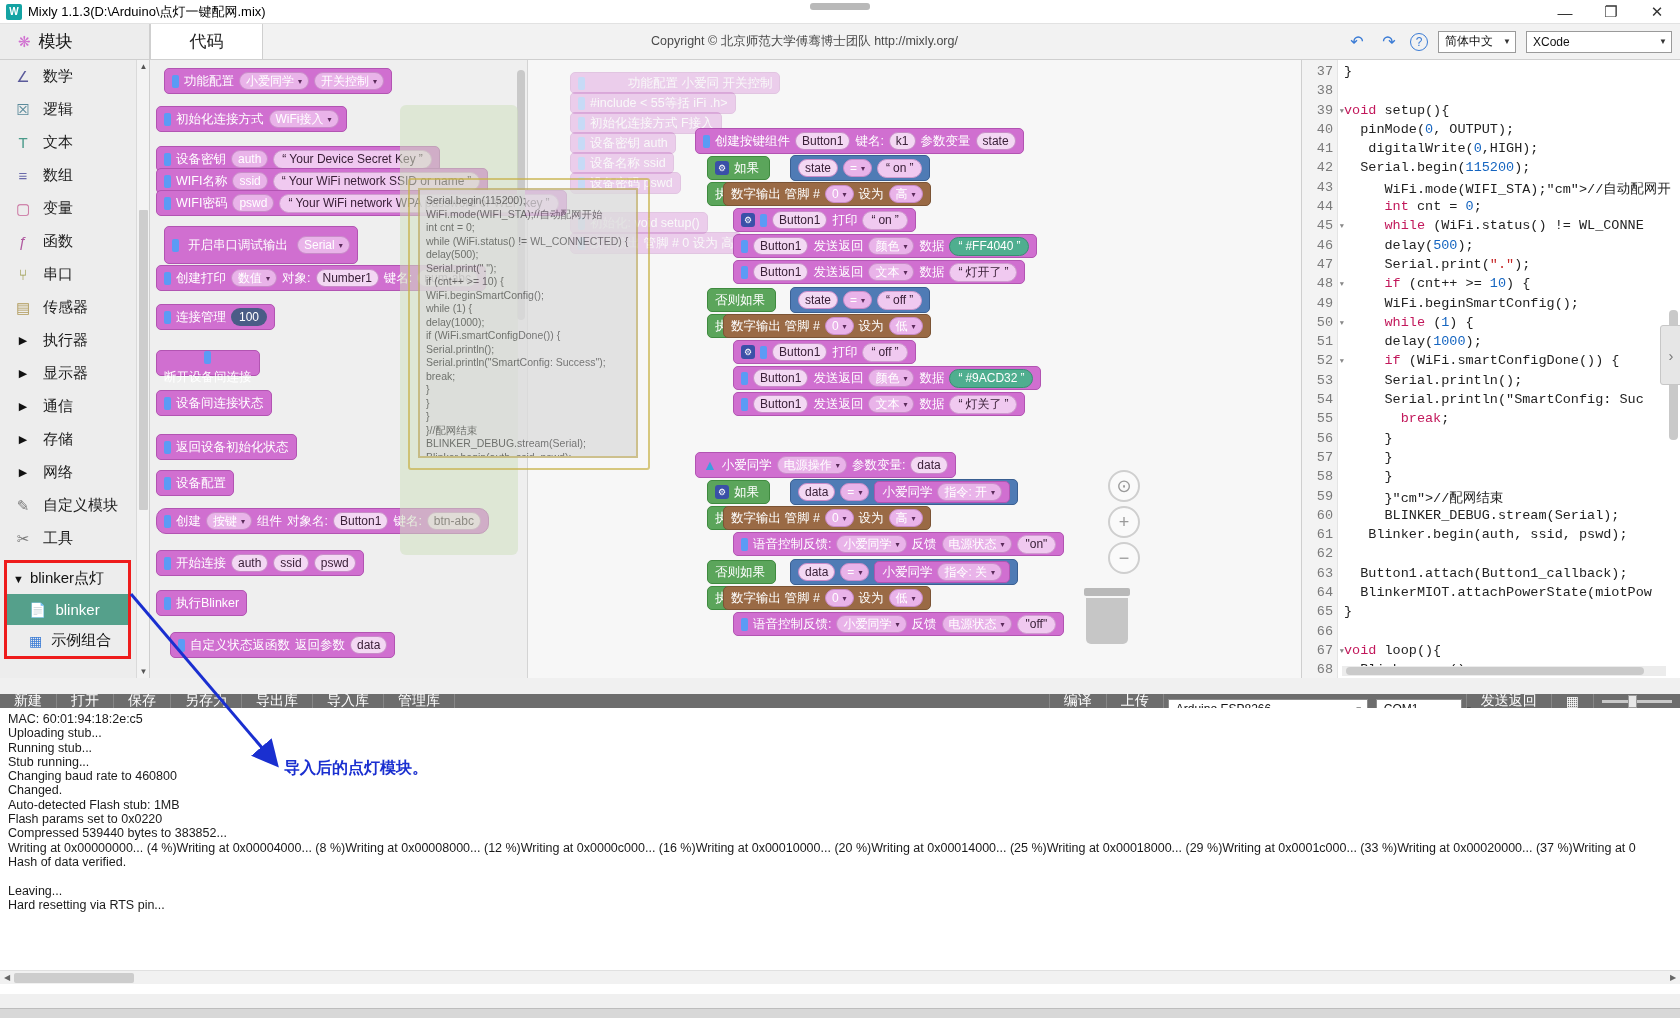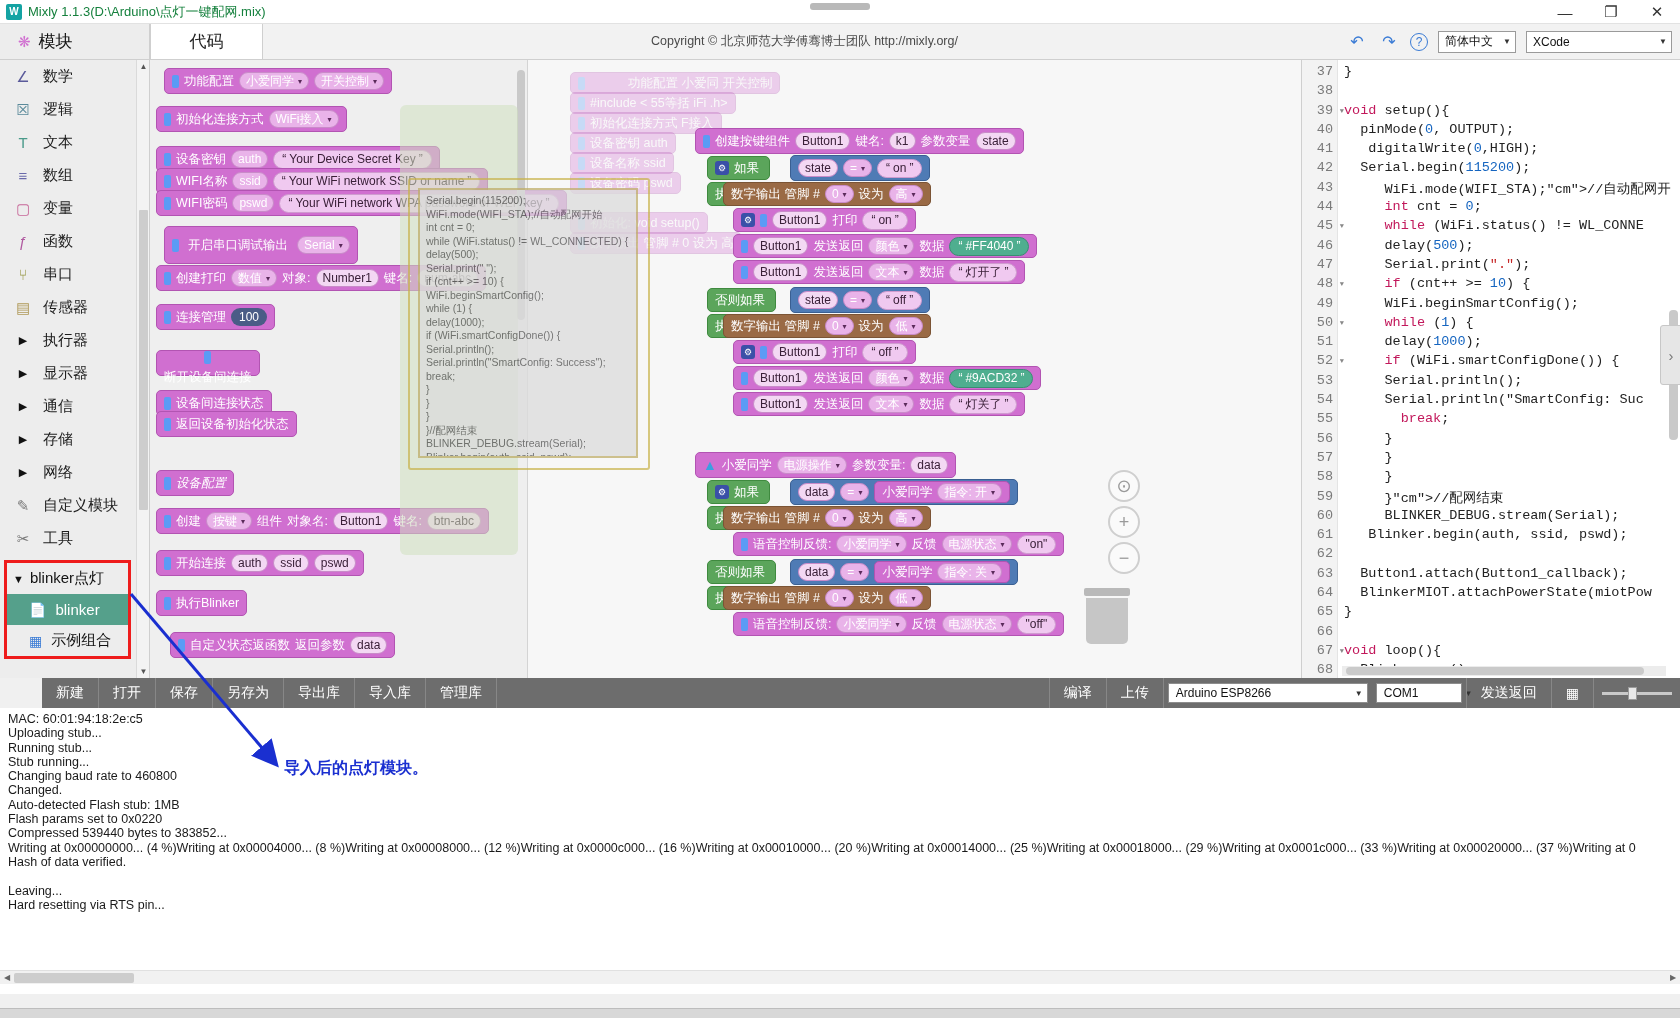--- a/index.html
+++ b/index.html
@@ -14,21 +14,21 @@
   
   #titlebar{
     height:24px; background:#ffffff; border-bottom:1px solid #e2e2e2;
     display:flex; align-items:center; position:relative;
   }
   #titlebar .appicon{
     width:16px;height:16px;margin:0 6px 0 6px;background:#14a3a3;
     border-radius:2px;color:#fff;font-size:10px;line-height:16px;text-align:center;
     font-weight:bold;
   }
-  #titlebar .ttl{ font-size:13px; color:#15803d; }
+  #titlebar .ttl{ font-size:13px; color:#000000; }
   #titlebar .dragstrip{
     position:absolute; left:50%; transform:translateX(-50%); top:3px;
     width:60px;height:7px;background:#b9b9b9;border-radius:3px;
   }
   #winbtns{ position:absolute; right:0; top:0; display:flex; height:24px; }
   #winbtns div{ width:46px;height:24px;display:flex;align-items:center;justify-content:center;
     font-size:15px;color:#333;}
 
   
   #appbar{ height:36px; background:#f2f2f2; border-bottom:1px solid #cfcfcf;
@@ -127,22 +127,22 @@
   #codetxt div{height:19.3px;}
   .kw{color:#c2185b;} .num2{color:#1565c0;} .st{color:#c62828;}
   #codescroll{position:absolute;right:2px;top:250px;width:9px;height:130px;background:#c9c9c9;border-radius:4px;}
   #codehscroll{position:absolute;left:40px;right:14px;bottom:2px;height:10px;background:#ececec;}
   #codehscroll .th{position:absolute;left:4px;width:92%;top:1px;height:8px;background:#cacaca;border-radius:4px;}
   #codeslider{position:absolute;right:-2px;top:265px;width:22px;height:60px;background:#e6e6e6;
     border:1px solid #c7c7c7;border-radius:3px 0 0 3px;color:#777;font-size:15px;
     display:flex;align-items:center;justify-content:center;}
 
   
-  #toolbar{ position:absolute;left:0;right:0;bottom:310px;height:30px;background:#6d6d6d;
-    display:flex;align-items:stretch;color:#fff;font-size:14px;margin-left:42px;}
+  #toolbar{ position:absolute;left:0;right:0;bottom:310px;height:14px;background:#6d6d6d;
+    display:flex;align-items:stretch;color:#fff;font-size:14px;}
   #toolbar .tb{ padding:0 14px;display:flex;align-items:center;justify-content:center;
     border-right:1px solid #878787;}
   #toolbar .spacer{flex:1;border-right:1px solid #878787;}
   #toolbar .selbox{ height:20px;margin:5px 4px;background:#fff;color:#111;font-size:12px;
     border:1px solid #8d8d8d;display:flex;align-items:center;padding:0 4px 0 7px;gap:40px;}
   #toolbar .selbox .arrow{margin-left:auto;padding-left:6px;font-size:8px;color:#333;}
   #toolbar .slider{display:flex;align-items:center;gap:0;padding:0 8px;}
   #toolbar .slider .track{width:70px;height:3px;background:#c9c9c9;position:relative;}
   #toolbar .slider .knob{position:absolute;left:26px;top:-5px;width:9px;height:13px;background:#e8e8e8;border:1px solid #9b9b9b;}
 
@@ -338,29 +338,29 @@
             <span class="num">100</span>
           </div>
           <div class="blk p" style="left: 6px; top: 290px; height: 26px; flex-direction: column;">
             <span class="notch"></span>
             <span>断开设备间连接</span>
           </div>
           <div class="blk p" style="left: 6px; top: 330px; height: 26px;">
             <span class="notch"></span>
             <span>设备间连接状态</span>
           </div>
-          <div class="blk p" style="left: 6px; top: 351px; height: 26px;">
+          <div class="blk p" style="left: 6px; top: 374px; height: 26px;">
             <span class="notch"></span>
             <span>返回设备初始化状态</span>
           </div>
-          <div class="blk p" style="left: 6px; top: 410px; height: 26px; font-style: italic;">
+          <div class="blk p" style="left: 6px; top: 410px; height: 26px;">
             <span class="notch"></span>
             <span>设备配置</span>
           </div>
-          <div class="blk p" style="left: 6px; top: 448px; height: 26px;">
+          <div class="blk p" style="left: 6px; top: 448px; height: 26px; border-radius: 10px;">
             <span class="notch"></span>
             <span>创建</span>
             <span class="fld dd">按键</span>
             <span>组件</span>
             <span>对象名:</span>
             <span class="fld w">Button1</span>
             <span>键名:</span>
             <span class="fld w">btn-abc</span>
           </div>
           <div class="blk p" style="left: 6px; top: 490px; height: 26px;">

